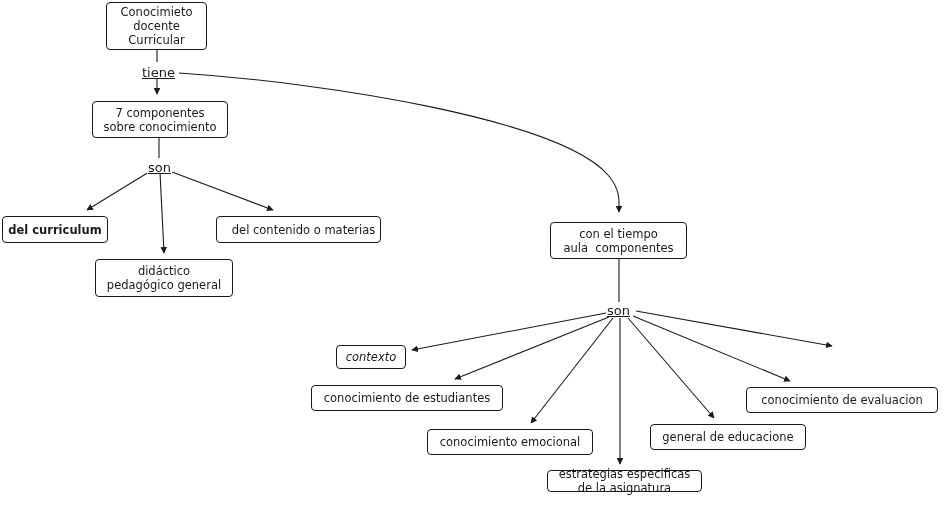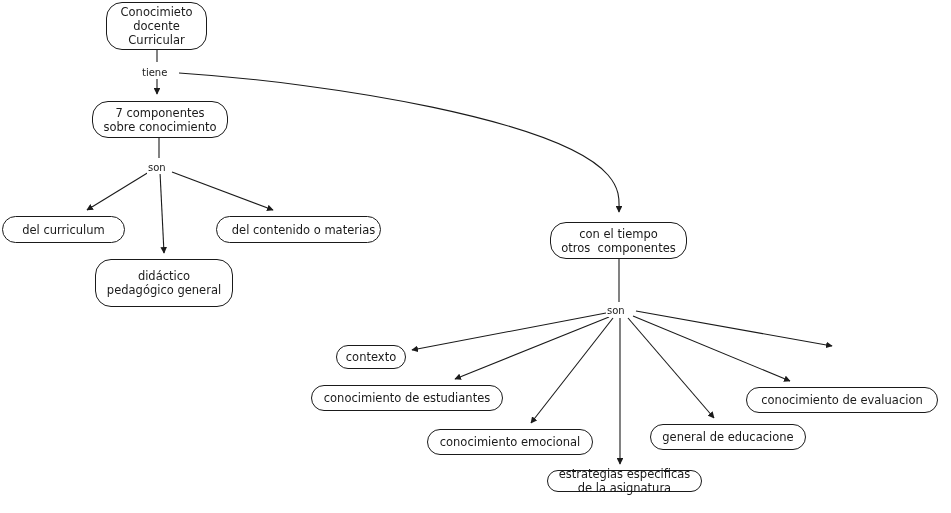--- a/index.html
+++ b/index.html
@@ -19,42 +19,43 @@
     position: absolute;
     left: 0;
     top: 0;
     width: 951px;
     height: 513px;
   }
   .node {
     position: absolute;
     box-sizing: border-box;
     border: 1px solid #1a1a1a;
-    border-radius: 16px;
+    border-radius: 4px;
     background: #ffffff;
     display: flex;
     align-items: center;
     justify-content: center;
     text-align: center;
     color: #1a1a1a;
     font-size: 11.5px;
     line-height: 14px;
     white-space: pre;
     z-index: 3;
   }
   .link-label {
     position: absolute;
     background: #ffffff;
     color: #1a1a1a;
-    font-size: 10px;
+    font-size: 13px;
     line-height: 13px;
     text-align: center;
     white-space: pre;
     z-index: 4;
     padding: 0 1px;
+    text-decoration: underline;
   }
 </style>
 </head>
 <body>
 
 <div id="canvas">
 
   <svg id="edges" viewBox="0 0 951 513">
     <defs>
       <marker id="arrow" viewBox="0 0 10 10" refX="9" refY="5" markerWidth="6" markerHeight="6" orient="auto-start-reverse">
@@ -86,31 +87,31 @@
     </g>
   </svg>
 
   <div class="node" style="left:106px; top:2px; width:101px; height:48px;">Conocimieto
 docente
 Curricular</div>
 
   <div class="node" style="left:92px; top:101px; width:136px; height:37px;">7 componentes
 sobre conocimiento</div>
 
-  <div class="node" style="left:2px; top:216px; width:123px; height:27px;">del curriculum</div>
+  <div class="node" style="left:2px; top:216px; width:106px; height:27px;font-weight:bold;">del curriculum</div>
 
   <div class="node" style="left:216px; top:216px; width:165px; height:27px;padding-left:10px;">del contenido o materias</div>
 
-  <div class="node" style="left:95px; top:259px; width:138px; height:48px;">didáctico
+  <div class="node" style="left:95px; top:259px; width:138px; height:38px;">didáctico
 pedagógico general</div>
 
   <div class="node" style="left:550px; top:222px; width:137px; height:37px;">con el tiempo
-otros  componentes</div>
+aula  componentes</div>
 
-  <div class="node" style="left:336px; top:345px; width:70px; height:24px;">contexto</div>
+  <div class="node" style="left:336px; top:345px; width:70px; height:24px;font-style:italic;">contexto</div>
 
   <div class="node" style="left:311px; top:385px; width:192px; height:26px;">conocimiento de estudiantes</div>
 
   <div class="node" style="left:427px; top:429px; width:166px; height:26px;text-align:center;">conocimiento emocional</div>
 
   <div class="node" style="left:547px; top:470px; width:155px; height:22px;">estrategias especificas
 de la asignatura</div>
 
   <div class="node" style="left:650px; top:424px; width:156px; height:26px;">general de educacione</div>
 

